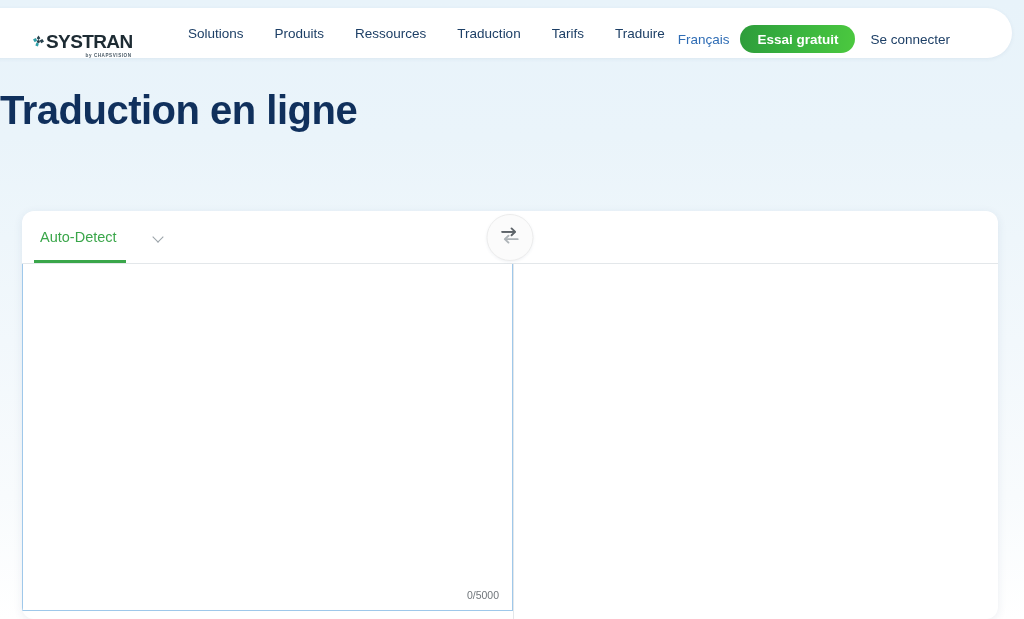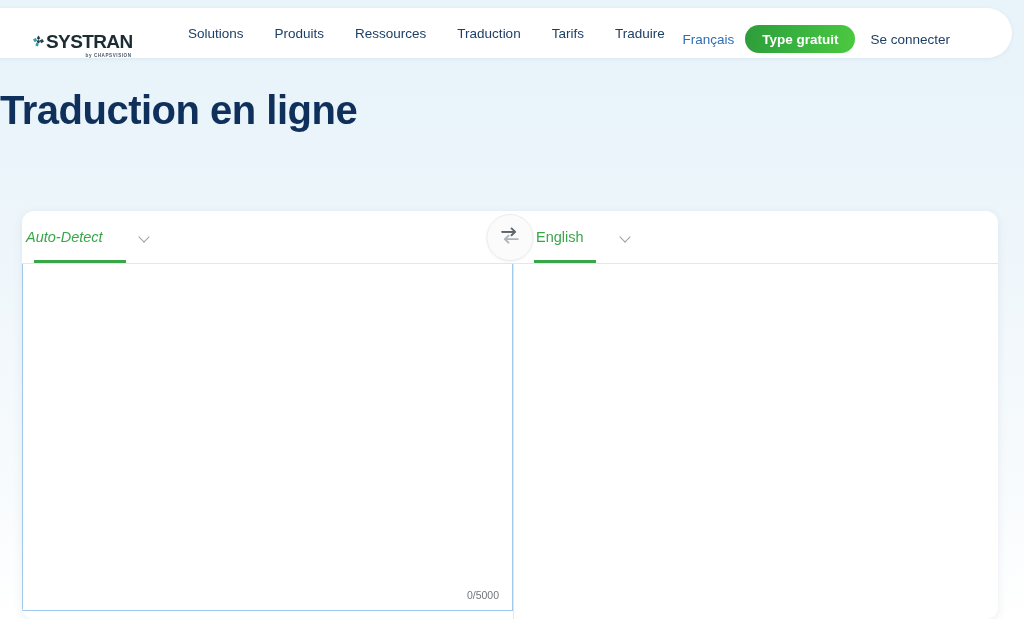--- a/index.html
+++ b/index.html
@@ -153,21 +153,21 @@
     border-bottom: 1px solid #e3e7ea;
     display: flex;
   }
   .lang-half {
     width: 50%;
     position: relative;
     display: flex;
     align-items: center;
   }
   .lang-half.target { padding-left: 26px; }
-  .lang-half.source { padding-left: 4px; font-style: italic; }
+  .lang-half.source { padding-left: 18px; }
 
   .lang-select {
     display: flex;
     align-items: center;
     height: 53px;
     cursor: pointer;
     position: relative;
   }
   .lang-name {
     font-size: 14.5px;
@@ -286,47 +286,40 @@
     <a class="nav-link">Solutions</a>
     <a class="nav-link">Produits</a>
     <a class="nav-link">Ressources</a>
     <a class="nav-link">Traduction</a>
     <a class="nav-link">Tarifs</a>
     <a class="nav-link">Traduire</a>
   </nav>
 
   <div class="header-right">
     <a class="lang-link">Français</a>
-    <button class="trial-btn">Type gratuit</button>
+    <button class="trial-btn">Essai gratuit</button>
     <a class="login-link">Se connecter</a>
   </div>
 
 </div>
 
 <h1 class="page-title">Traduction en ligne</h1>
 
 <div class="translator-card">
 
   <div class="lang-bar">
 
     <div class="lang-half source">
       <div class="lang-select">
         <span class="lang-name">Auto-Detect</span>
         <span class="chev"></span>
       </div>
       <div class="lang-underline"></div>
     </div>
 
-    <div class="lang-half target">
-      <div class="lang-select">
-        <span class="lang-name">English</span>
-        <span class="chev"></span>
-      </div>
-      <div class="lang-underline"></div>
-    </div>
 
     <div class="swap-btn">
       <span>
         <svg width="23" height="23" viewBox="0 0 24 24" fill="none">
           <path d="M4 8.2 h11.4 a3 3 0 0 1 0 0" stroke="#5e6469" stroke-width="2" stroke-linecap="round"></path>
           <path d="M4 8.2 h12.6" stroke="#5e6469" stroke-width="2" stroke-linecap="round"></path>
           <path d="M13.6 4.6 L17.4 8.2 L13.6 11.8" stroke="#5e6469" stroke-width="2" stroke-linecap="round" stroke-linejoin="round" fill="none"></path>
           <path d="M20 15.8 H7.4" stroke="#aeb4b8" stroke-width="2" stroke-linecap="round"></path>
           <path d="M10.4 12.2 L6.6 15.8 L10.4 19.4" stroke="#aeb4b8" stroke-width="2" stroke-linecap="round" stroke-linejoin="round" fill="none"></path>
         </svg>

